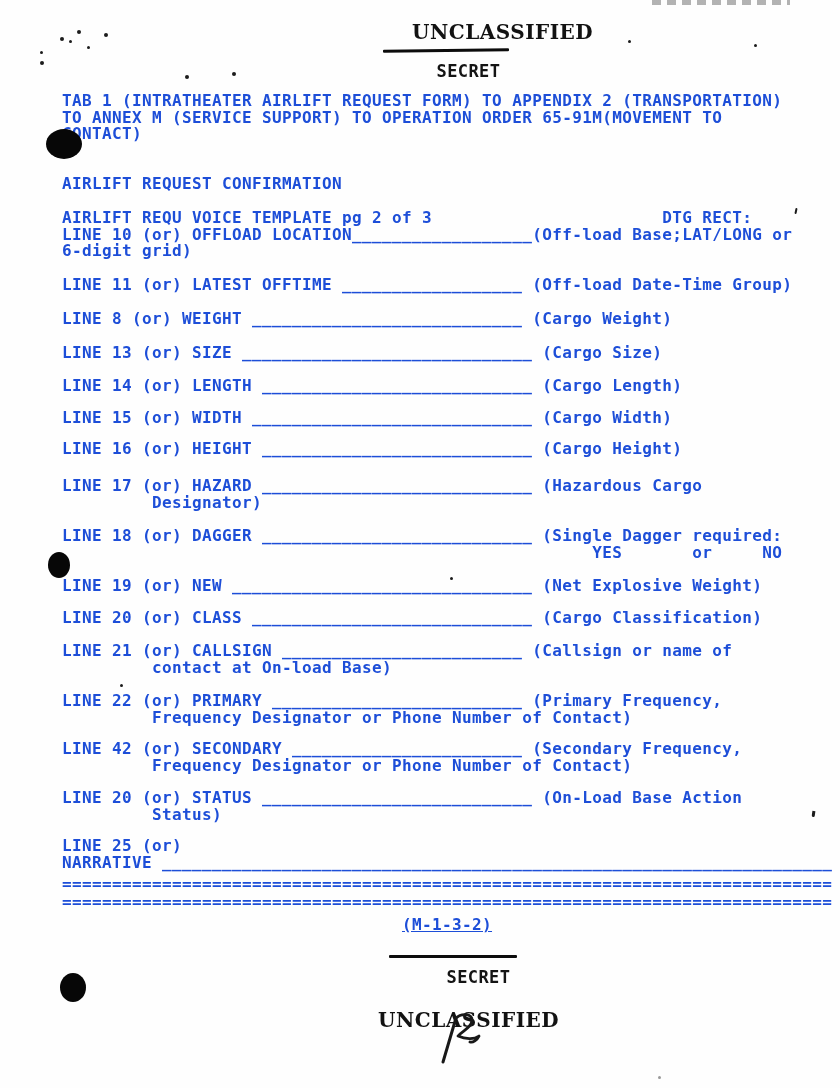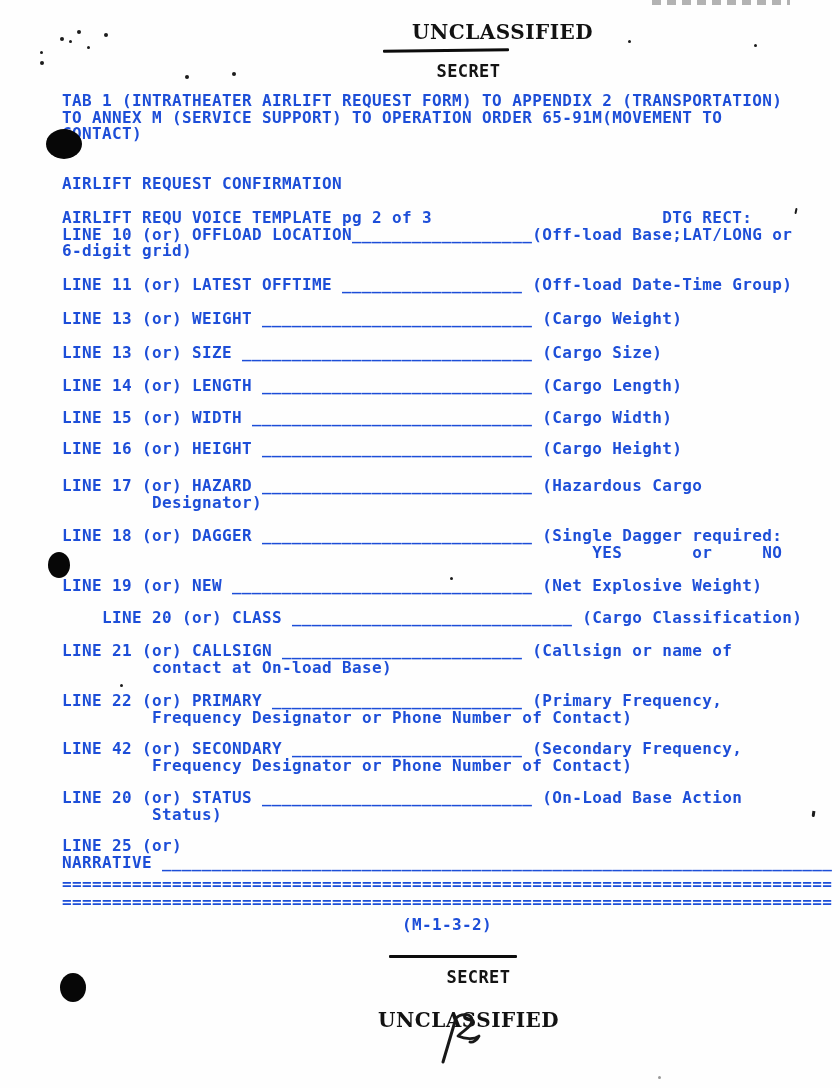--- a/index.html
+++ b/index.html
@@ -99,44 +99,44 @@
 
   <div id="entries">
       <pre class="tw" style="top: 93px;">TAB 1 (INTRATHEATER AIRLIFT REQUEST FORM) TO APPENDIX 2 (TRANSPORTATION)
 TO ANNEX M (SERVICE SUPPORT) TO OPERATION ORDER 65-91M(MOVEMENT TO
 CONTACT)</pre>
       <pre class="tw" style="top: 176px;">AIRLIFT REQUEST CONFIRMATION</pre>
       <pre class="tw" style="top: 210px;">AIRLIFT REQU VOICE TEMPLATE pg 2 of 3                       DTG RECT:
 LINE 10 (or) OFFLOAD LOCATION__________________(Off-load Base;LAT/LONG or
 6-digit grid)</pre>
       <pre class="tw" style="top: 277px;">LINE 11 (or) LATEST OFFTIME __________________ (Off-load Date-Time Group)</pre>
-      <pre class="tw" style="top: 311px;">LINE 13 (or) WEIGHT ___________________________ (Cargo Weight)</pre>
+      <pre class="tw" style="top: 311px;">LINE 8 (or) WEIGHT ___________________________ (Cargo Weight)</pre>
       <pre class="tw" style="top: 345px;">LINE 13 (or) SIZE _____________________________ (Cargo Size)</pre>
       <pre class="tw" style="top: 378px;">LINE 14 (or) LENGTH ___________________________ (Cargo Length)</pre>
       <pre class="tw" style="top: 410px;">LINE 15 (or) WIDTH ____________________________ (Cargo Width)</pre>
       <pre class="tw" style="top: 441px;">LINE 16 (or) HEIGHT ___________________________ (Cargo Height)</pre>
       <pre class="tw" style="top: 478px;">LINE 17 (or) HAZARD ___________________________ (Hazardous Cargo
          Designator)</pre>
       <pre class="tw" style="top: 528px; text-align: right;">LINE 18 (or) DAGGER ___________________________ (Single Dagger required:
                                                 YES       or     NO</pre>
       <pre class="tw" style="top: 578px;">LINE 19 (or) NEW ______________________________ (Net Explosive Weight)</pre>
-      <pre class="tw" style="top: 610px; margin-left: 40px;">LINE 20 (or) CLASS ____________________________ (Cargo Classification)</pre>
+      <pre class="tw" style="top: 610px;">LINE 20 (or) CLASS ____________________________ (Cargo Classification)</pre>
       <pre class="tw" style="top: 643px;">LINE 21 (or) CALLSIGN ________________________ (Callsign or name of
          contact at On-load Base)</pre>
       <pre class="tw" style="top: 693px;">LINE 22 (or) PRIMARY _________________________ (Primary Frequency,
          Frequency Designator or Phone Number of Contact)</pre>
       <pre class="tw" style="top: 741px;">LINE 42 (or) SECONDARY _______________________ (Secondary Frequency,
          Frequency Designator or Phone Number of Contact)</pre>
       <pre class="tw" style="top: 790px;">LINE 20 (or) STATUS ___________________________ (On-Load Base Action
          Status)</pre>
       <pre class="tw" style="top: 838px;">LINE 25 (or)
 NARRATIVE ___________________________________________________________________</pre>
       <pre class="tw" style="top: 876px;">=============================================================================</pre>
       <pre class="tw" style="top: 894px;">=============================================================================</pre>
-      <pre class="tw" style="top: 917px; left: 402px;">(M-1-3-2)</pre>
+      <pre class="tw" style="top: 917px; left: 402px; text-decoration: underline;">(M-1-3-2)</pre>
     </div>
 
   <p class="secret bottom">
     <span>SECRET</span>
     <i class="strike"></i>
   </p>
   <p class="banner bottom">UNCLASSIFIED</p>
 
   <svg class="handwriting" width="62" height="58" viewBox="0 0 62 58">
     <path d="M24 6 L11 50" fill="none" stroke="#181818" stroke-width="3" stroke-linecap="round"></path>

